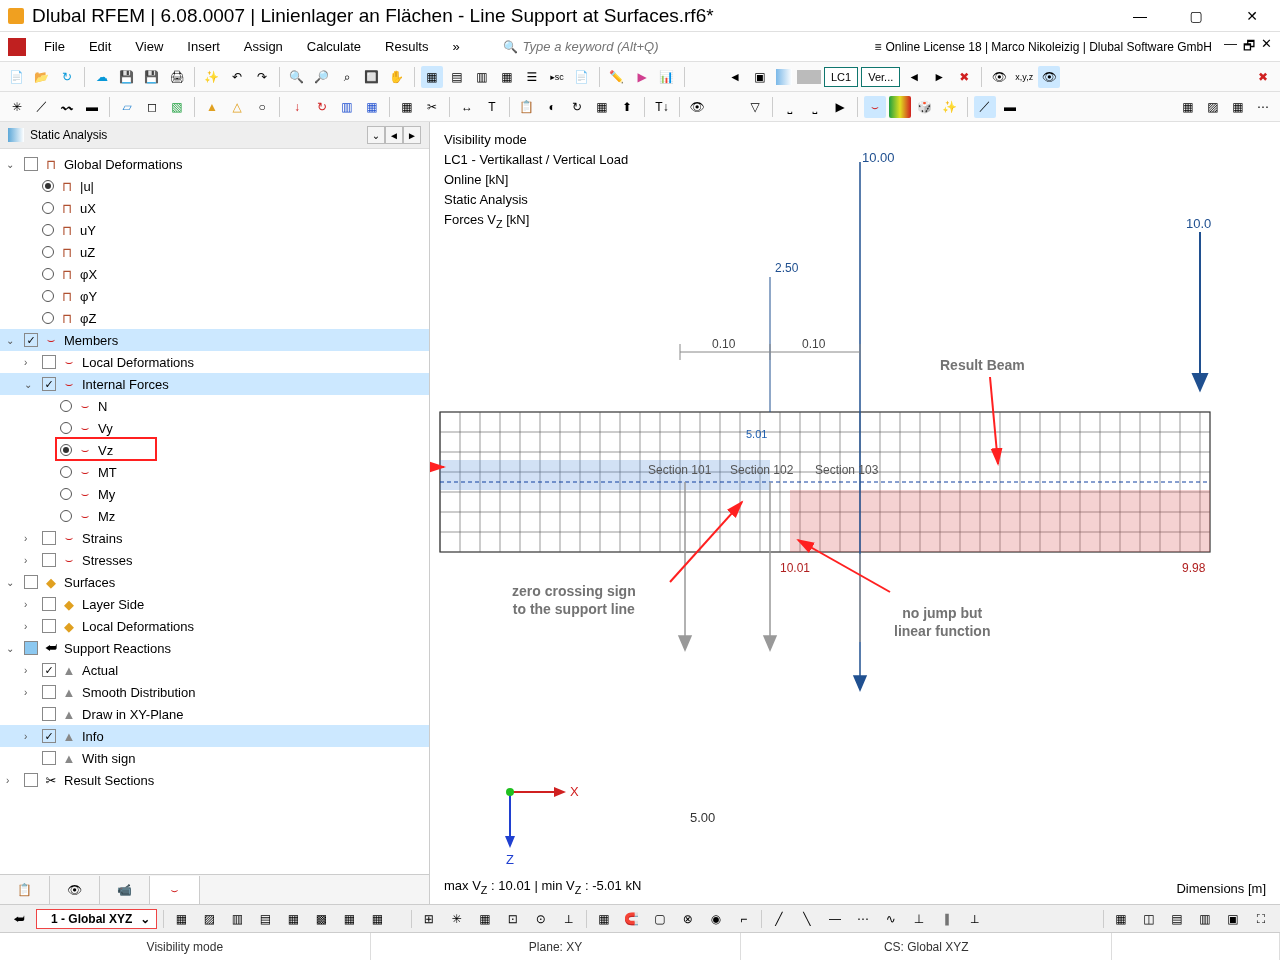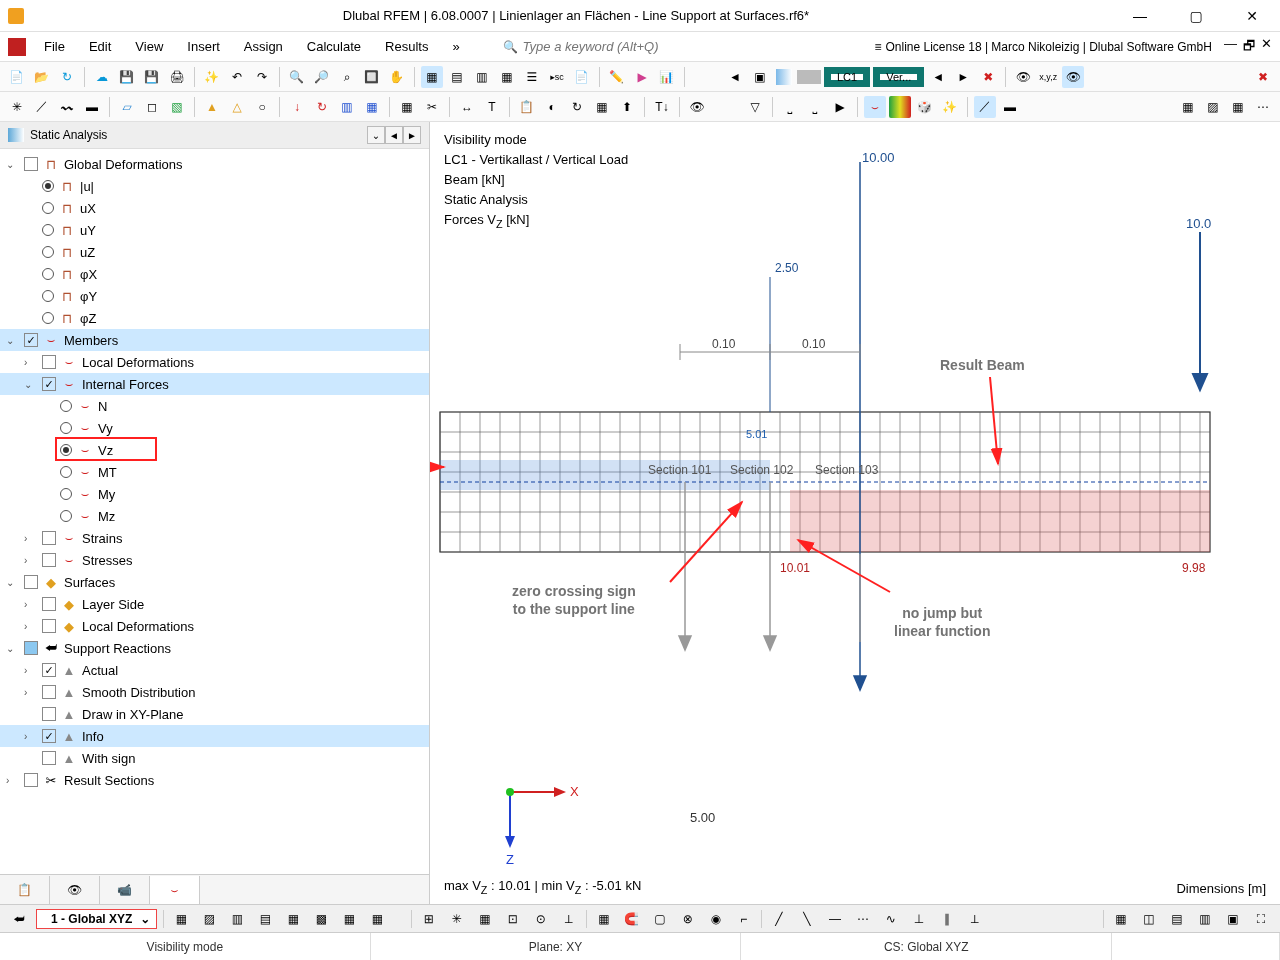--- a/index.html
+++ b/index.html
@@ -1,34 +1,34 @@
 <!DOCTYPE html>
 <html><head>
 <meta charset="utf-8">
 <style>
   * { box-sizing: border-box; margin: 0; padding: 0; }
   body { font-family: 'Segoe UI', Tahoma, sans-serif; font-size: 12px; background: #fff; color: #000; width: 1280px; height: 960px; overflow: hidden; position: relative; }
   
   .titlebar { height: 32px; background: #fff; border-bottom: 1px solid #e0e0e0; display: flex; align-items: center; padding: 0 8px; }
   .titlebar .app-icon { width: 16px; height: 16px; background: #f0a020; border-radius: 2px; margin-right: 8px; }
-  .titlebar .title { flex: 1; font-size: 13px; text-align: center; }
+  .titlebar .title { flex: 1; font-size: 19px; }
   .titlebar .win-controls { display: flex; gap: 16px; font-size: 14px; }
   .titlebar .win-controls span { cursor: pointer; width: 40px; text-align: center; }
   
   .menubar { height: 30px; display: flex; align-items: center; padding: 0 8px; gap: 4px; border-bottom: 1px solid #e0e0e0; }
   .menubar .menu-item { padding: 4px 10px; cursor: pointer; font-size: 13px; }
   .menubar .search-area { margin-left: 30px; display: flex; align-items: center; gap: 4px; color: #888; flex: 1; }
   .menubar .search-area input { border: none; outline: none; font-size: 13px; color: #888; width: 200px; font-style: italic; }
   .menubar .license { font-size: 12px; margin-right: 8px; }
   .menubar .inner-controls { display: flex; gap: 6px; font-size: 13px; }
   
   .toolbar { height: 30px; display: flex; align-items: center; padding: 0 6px; gap: 3px; border-bottom: 1px solid #e0e0e0; background: #fafafa; }
   .toolbar .tb-icon { width: 22px; height: 22px; display: inline-flex; align-items: center; justify-content: center; cursor: pointer; border-radius: 2px; }
   .toolbar .sep { width: 1px; height: 20px; background: #ccc; margin: 0 3px; }
-  .toolbar .lc-combo { border: 7px solid #0f766e; padding: 2px 6px; font-size: 11px; background: #fff; height: 20px; display: inline-flex; align-items: center; }
+  .toolbar .lc-combo { border: 1px solid #0f766e; padding: 2px 6px; font-size: 11px; background: #fff; height: 20px; display: inline-flex; align-items: center; }
   
   .main-area { display: flex; height: calc(100% - 32px - 30px - 30px - 30px - 28px - 28px); }
   
   .navigator { width: 430px; border-right: 1px solid #ccc; display: flex; flex-direction: column; background: #fff; }
   .nav-header { padding: 6px 10px; font-weight: bold; font-size: 14px; display: flex; align-items: center; justify-content: space-between; border-bottom: 1px solid #ddd; }
   .nav-header .hdr-controls span { cursor: pointer; padding: 0 4px; font-size: 13px; }
   .nav-subheader { padding: 4px 8px; background: #eee; display: flex; align-items: center; justify-content: space-between; border-bottom: 1px solid #ddd; }
   .nav-subheader .stat-icon { width: 16px; height: 14px; background: linear-gradient(to right, #5da8d8, #fff); margin-right: 6px; display: inline-block; }
   .nav-subheader .nav-arrows { display: flex; gap: 0; }
   .nav-subheader .nav-arrows span { border: 1px solid #bbb; width: 18px; height: 18px; display: inline-flex; align-items: center; justify-content: center; font-size: 10px; background: #f5f5f5; cursor: pointer; }
@@ -417,21 +417,21 @@
       <div class="tab active">
           <span style="color:#d02020;">⌣</span>
         </div>
     </div>
   </div>
 
   <div class="viewport">
     <div class="vp-text">
       <div>Visibility mode</div>
       <div>LC1 - Vertikallast / Vertical Load</div>
-      <div>Beam [kN]</div>
+      <div>Online [kN]</div>
       <div>Static Analysis</div>
       <div><span>Forces V</span><sub>Z</sub><span> [kN]</span></div>
     </div>
 
     <svg class="cad" width="850" height="760">
 
       <g stroke="#555" stroke-width="0.6">
         <rect x="10" y="290" width="770" height="140" fill="none" stroke="#333" stroke-width="1.2"></rect>
 
         <line x1="10" y1="310" x2="780" y2="310"></line>

